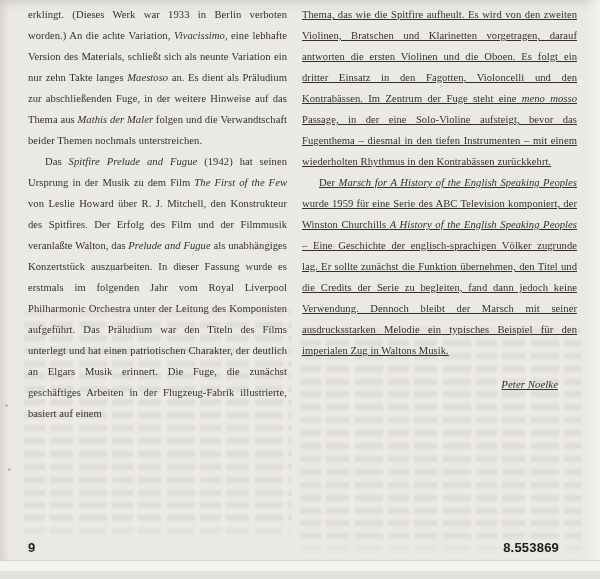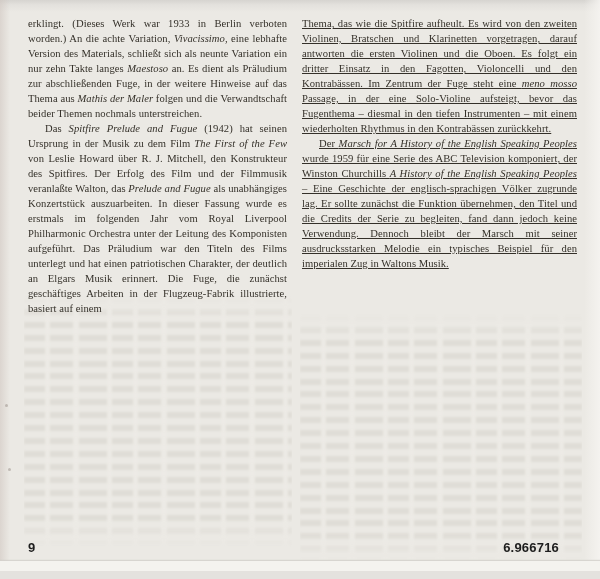--- a/index.html
+++ b/index.html
@@ -49,25 +49,25 @@
     mask-image: linear-gradient(180deg, transparent 0, #000 10%, #000 88%, transparent 100%);
   }
   .ghost-left  { left: 24px;  top: 296px; width: 268px; height: 252px; }
   .ghost-right { left: 300px; top: 314px; width: 282px; height: 248px; }
   .dust {
     position: absolute; width: 3px; height: 3px; border-radius: 50%;
     background: rgba(130,120,112,0.4);
   }
   
   .col {
-    position: absolute; top: 16px;
+    position: absolute; top: 4px;
     text-align: justify;
     color: var(--ink, #343029);
     font-size: 10.6px;
-    line-height: 15px;
+    line-height: 21px;
     letter-spacing: 0.05px;
   }
   .col-left  { left: 28px;  width: 259px; }
   .col-right { left: 302px; width: 275px; text-decoration: underline; }
   p.para { margin: 0; }
   p.para.indent { text-indent: 17px; }
   .it { font-style: italic; }
   .signature {
     margin-top: 13px;
     text-align: right;
@@ -106,21 +106,22 @@
         <p class="para"><span>erklingt. (Dieses Werk war 1933 in Berlin verboten worden.) An die achte Variation, </span><span class="it">Vivacissimo</span><span>, eine lebhafte Version des Materials, schließt sich als neunte Variation ein nur zehn Takte langes </span><span class="it">Maestoso</span><span> an. Es dient als Präludium zur abschließenden Fuge, in der weitere Hinweise auf das Thema aus </span><span class="it">Mathis der Maler</span><span> folgen und die Verwandtschaft beider Themen nochmals unterstreichen.</span></p>
         <p class="para indent"><span>Das </span><span class="it">Spitfire Prelude and Fugue</span><span> (1942) hat seinen Ursprung in der Musik zu dem Film </span><span class="it">The First of the Few</span><span> von Leslie Howard über R. J. Mitchell, den Konstrukteur des Spitfires. Der Erfolg des Film und der Filmmusik veranlaßte Walton, das </span><span class="it">Prelude and Fugue</span><span> als unabhängiges Konzertstück auszuarbeiten. In dieser Fassung wurde es erstmals im folgenden Jahr vom Royal Liverpool Philharmonic Orchestra unter der Leitung des Komponisten aufgeführt. Das Präludium war den Titeln des Films unterlegt und hat einen patriotischen Charakter, der deutlich an Elgars Musik erinnert. Die Fuge, die zunächst geschäftiges Arbeiten in der Flugzeug-Fabrik illustrierte, basiert auf einem</span></p>
       </div>
   </div>
 
   <div class="col col-right">
     <div>
         <p class="para"><span>Thema, das wie die Spitfire aufheult. Es wird von den zweiten Violinen, Bratschen und Klarinetten vorgetragen, darauf antworten die ersten Violinen und die Oboen. Es folgt ein dritter Einsatz in den Fagotten, Violoncelli und den Kontrabässen. Im Zentrum der Fuge steht eine </span><span class="it">meno mosso</span><span> Passage, in der eine Solo-Violine aufsteigt, bevor das Fugenthema – diesmal in den tiefen Instrumenten – mit einem wiederholten Rhythmus in den Kontrabässen zurückkehrt.</span></p>
         <p class="para indent"><span>Der </span><span class="it">Marsch for A History of the English Speaking Peoples</span><span> wurde 1959 für eine Serie des ABC Television komponiert, der Winston Churchills </span><span class="it">A History of the English Speaking Peoples</span><span> – Eine Geschichte der englisch-sprachigen Völker zugrunde lag. Er sollte zunächst die Funktion übernehmen, den Titel und die Credits der Serie zu begleiten, fand dann jedoch keine Verwendung. Dennoch bleibt der Marsch mit seiner ausdrucksstarken Melodie ein typisches Beispiel für den imperialen Zug in Waltons Musik.</span></p>
       </div>
+    <div class="signature">Peter Noelke</div>
   </div>
 
   <div class="bottom-band"></div>
   <div class="bottom-strip"></div>
 
   <div class="footer-num page-number">9</div>
-  <div class="footer-num catalog-number">6.966716</div>
+  <div class="footer-num catalog-number">8.553869</div>
 
 </div>
 
 </body></html>

